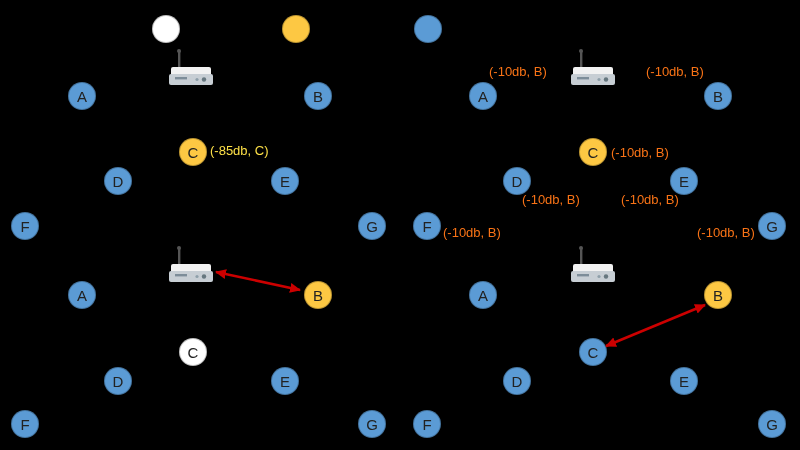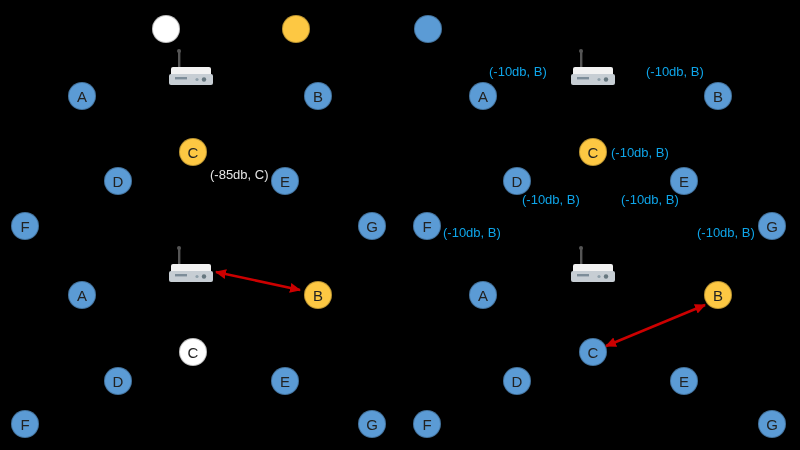--- a/index.html
+++ b/index.html
@@ -9,22 +9,22 @@
   .node {
     position:absolute; width:28px; height:28px; border-radius:50%;
     display:flex; align-items:center; justify-content:center;
     font-size:15px; color:#222; border:1px solid rgba(0,0,0,0.25);
   }
   .node.blue   { background:#5b9bd5; }
   .node.yellow { background:#fdc843; }
   .node.white  { background:#ffffff; }
 
   .annot { position:absolute; font-size:13px; line-height:15px; white-space:nowrap; }
-  .annot.green { color:#0ea5e9; }
-  .annot.red   { color:#e5e5e5;margin-top:24px; }
+  .annot.green { color:#f97316; }
+  .annot.red   { color:#fde047; }
 
   .router { position:absolute; width:50px; height:44px; }
 
   .overlay { position:absolute; left:0; top:0; pointer-events:none; }
 </style>
 </head>
 <body>
 
 <div class="canvas">
 

